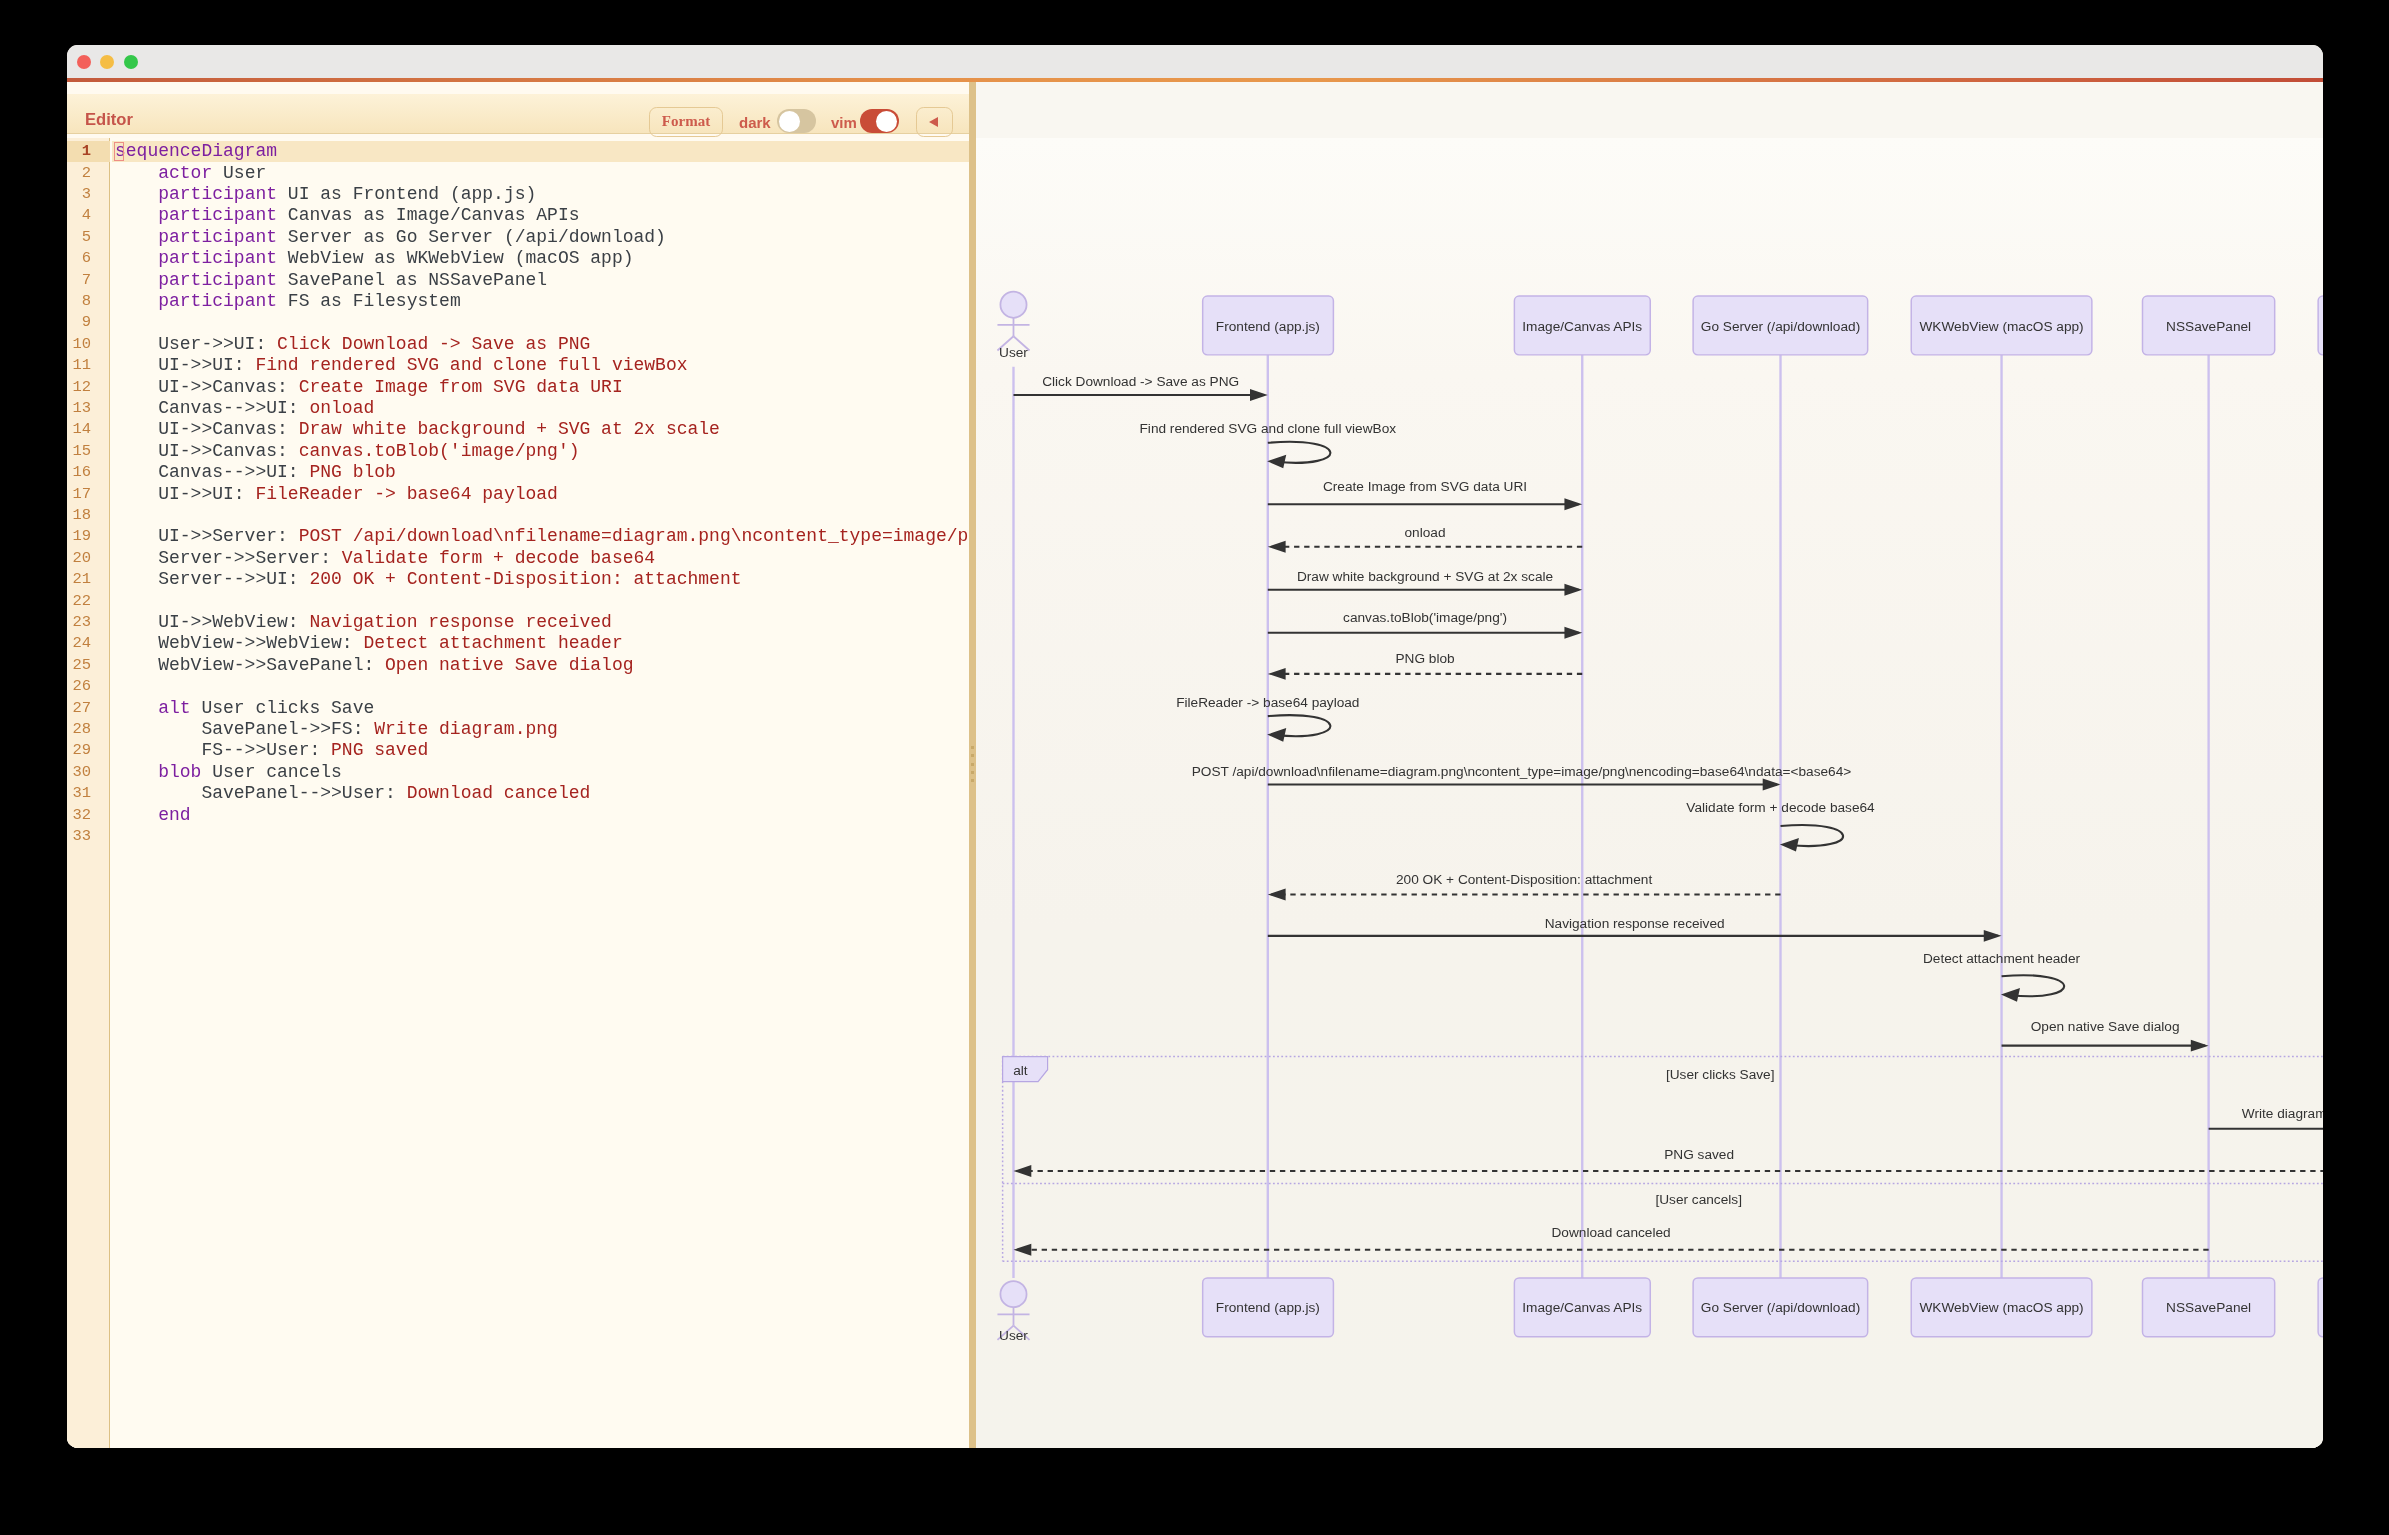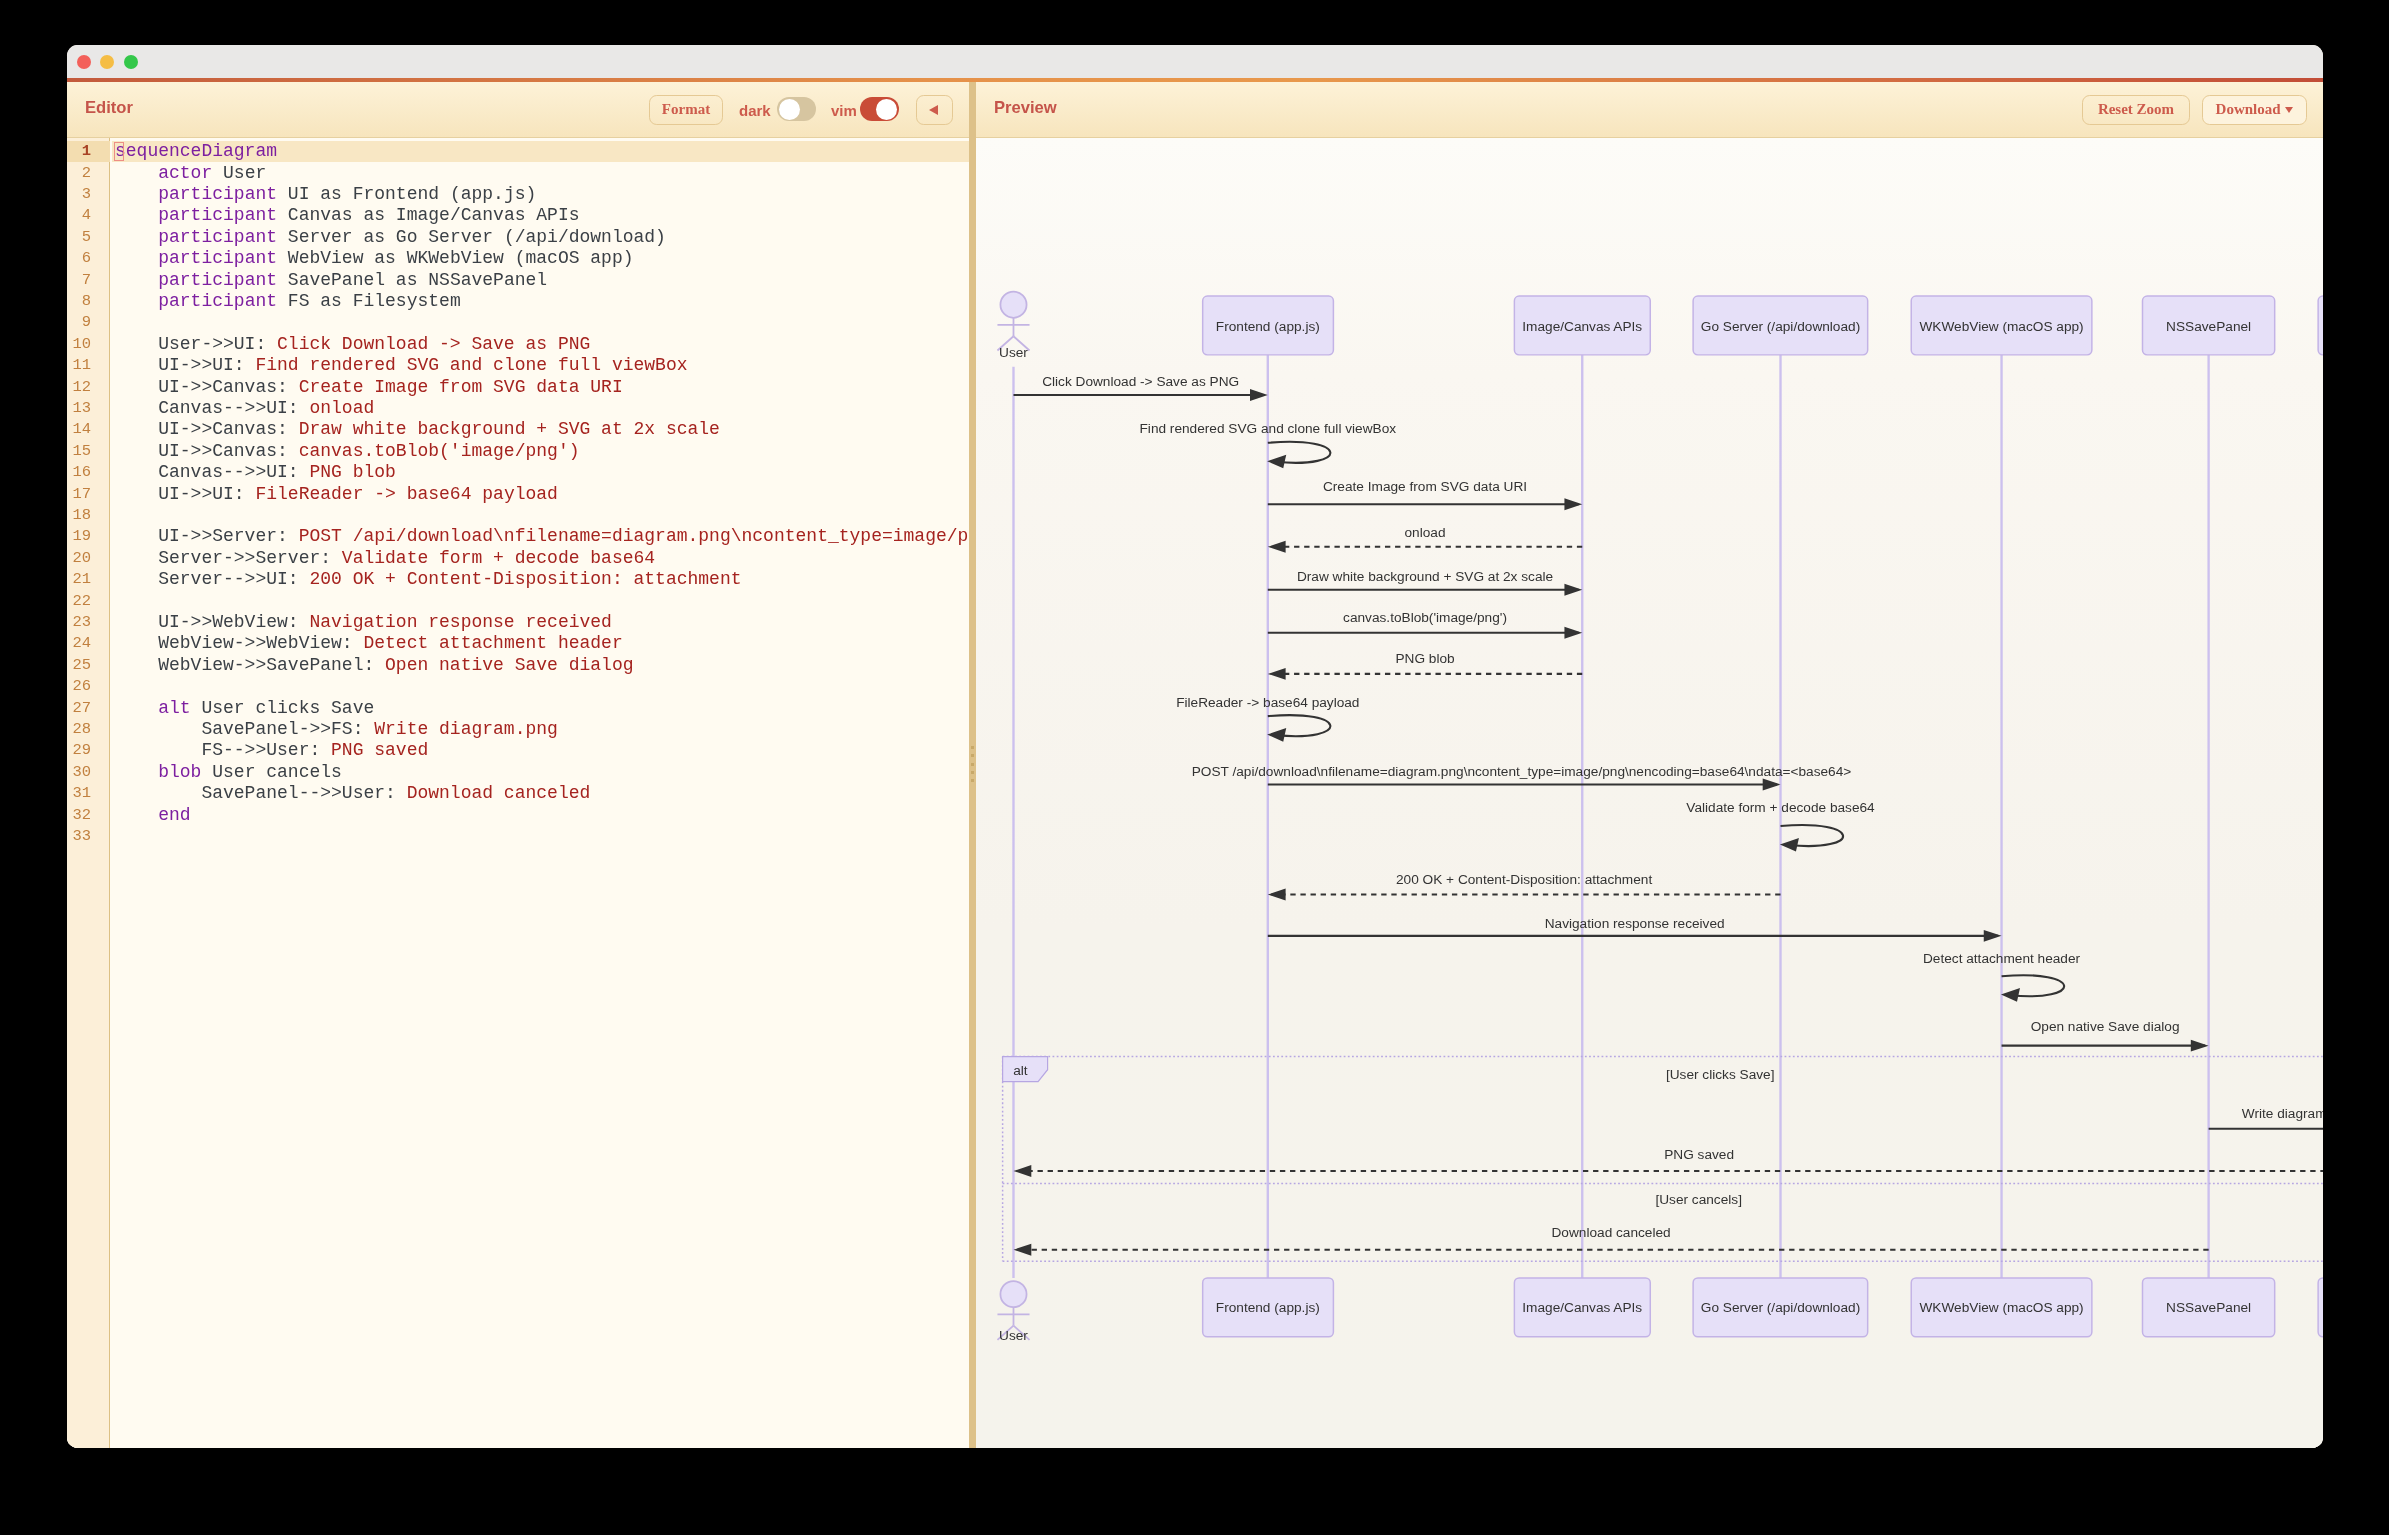--- a/index.html
+++ b/index.html
@@ -4,21 +4,21 @@
 *{margin:0;padding:0;box-sizing:border-box;}
 html,body{width:2389px;height:1536px;background:#000;font-family:"Liberation Sans",sans-serif;}
 #win{position:absolute;left:67px;top:45px;width:2256px;height:1403px;border-radius:10.7px;overflow:hidden;background:#fffaf0;}
 #titlebar{position:absolute;left:0;top:0;width:100%;height:33px;background:#e9e8e7;}
 .tl{position:absolute;top:9.7px;width:14px;height:14px;border-radius:50%;}
 .tl.r{left:9.7px;background:#f3605a;}
 .tl.y{left:33px;background:#f5bd44;}
 .tl.g{left:57px;background:#34c74a;}
 #redline{position:absolute;left:0;top:33px;width:100%;height:3.6px;background:linear-gradient(90deg,#c35a3c 0%,#e5914a 38%,#e8984c 55%,#cf6540 85%,#c24d37 100%);}
 #content{position:absolute;left:0;top:37px;width:2256px;height:1366px;}
-.phead{position:absolute;left:0;top:0;height:56px;width:100%;background:linear-gradient(180deg,#fdf2d8,#f7e5bd);border-bottom:1.2px solid #e6d0a0;}
+.phead{position:absolute;left:0;top:12px;height:40px;width:100%;background:linear-gradient(180deg,#fdf2d8,#f7e5bd);border-bottom:1.2px solid #e6d0a0;}
 .ptitle{position:absolute;top:15.5px;font-size:16.6px;font-weight:bold;color:#c5544a;}
 .btn{position:absolute;border:1.2px solid #e5c994;border-radius:7.7px;color:#cd5b4c;font-weight:bold;font-size:15px;text-align:center;font-family:Liberation Serif, serif;}
 #editor{position:absolute;left:0;top:0;width:902px;height:1366px;background:#fffaf0;}
 #editor .ptitle{left:18px;}
 #fmt{left:582px;top:12.5px;width:74px;height:30px;line-height:27px;}
 .lbl{position:absolute;top:19.6px;font-size:15px;font-weight:bold;color:#cd5b4c;}
 #darklbl{left:672px;}
 #vimlbl{left:764px;}
 .toggle{position:absolute;top:15px;width:39px;height:24.4px;border-radius:12.5px;}
 #tgdark{left:710px;background:#d6c5a0;}
@@ -229,20 +229,15 @@
             <polygon class="hd" points="2373.0,1667.5 2343.0,1657.5 2343.0,1677.5"></polygon>
 <text class="mid" x="1216.5" y="1719">PNG saved</text>
 <line class="da" x1="2373.0" y1="1738.5" x2="68.6" y2="1738.5"></line>
             <polygon class="hd" points="62.6,1738.5 92.6,1728.5 92.6,1748.5"></polygon>
 <text class="mid" x="1215.8" y="1794">[User cancels]</text>
 <text class="mid" x="1068.4" y="1849.5">Download canceled</text>
 <line class="da" x1="2074.0" y1="1871" x2="68.6" y2="1871"></line>
             <polygon class="hd" points="62.6,1871 92.6,1861 92.6,1881"></polygon>
 </svg>
       </div>
-      <div class="phead">
-        <span class="ptitle">Preview</span>
-        <span class="btn" id="rz">Reset Zoom</span>
-        <span class="btn" id="dl">Download<i></i></span>
-      </div>
     </div>
   </div>
 </div>
 
 </body></html>

